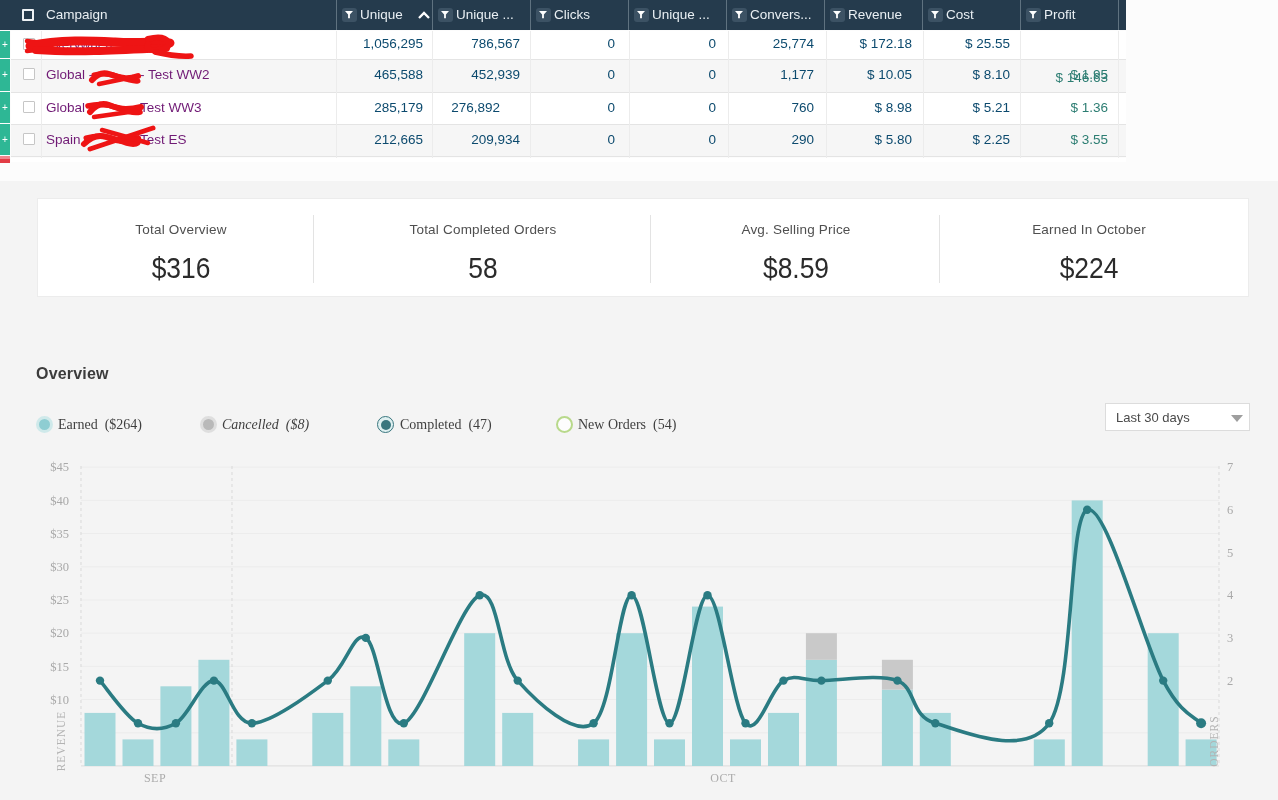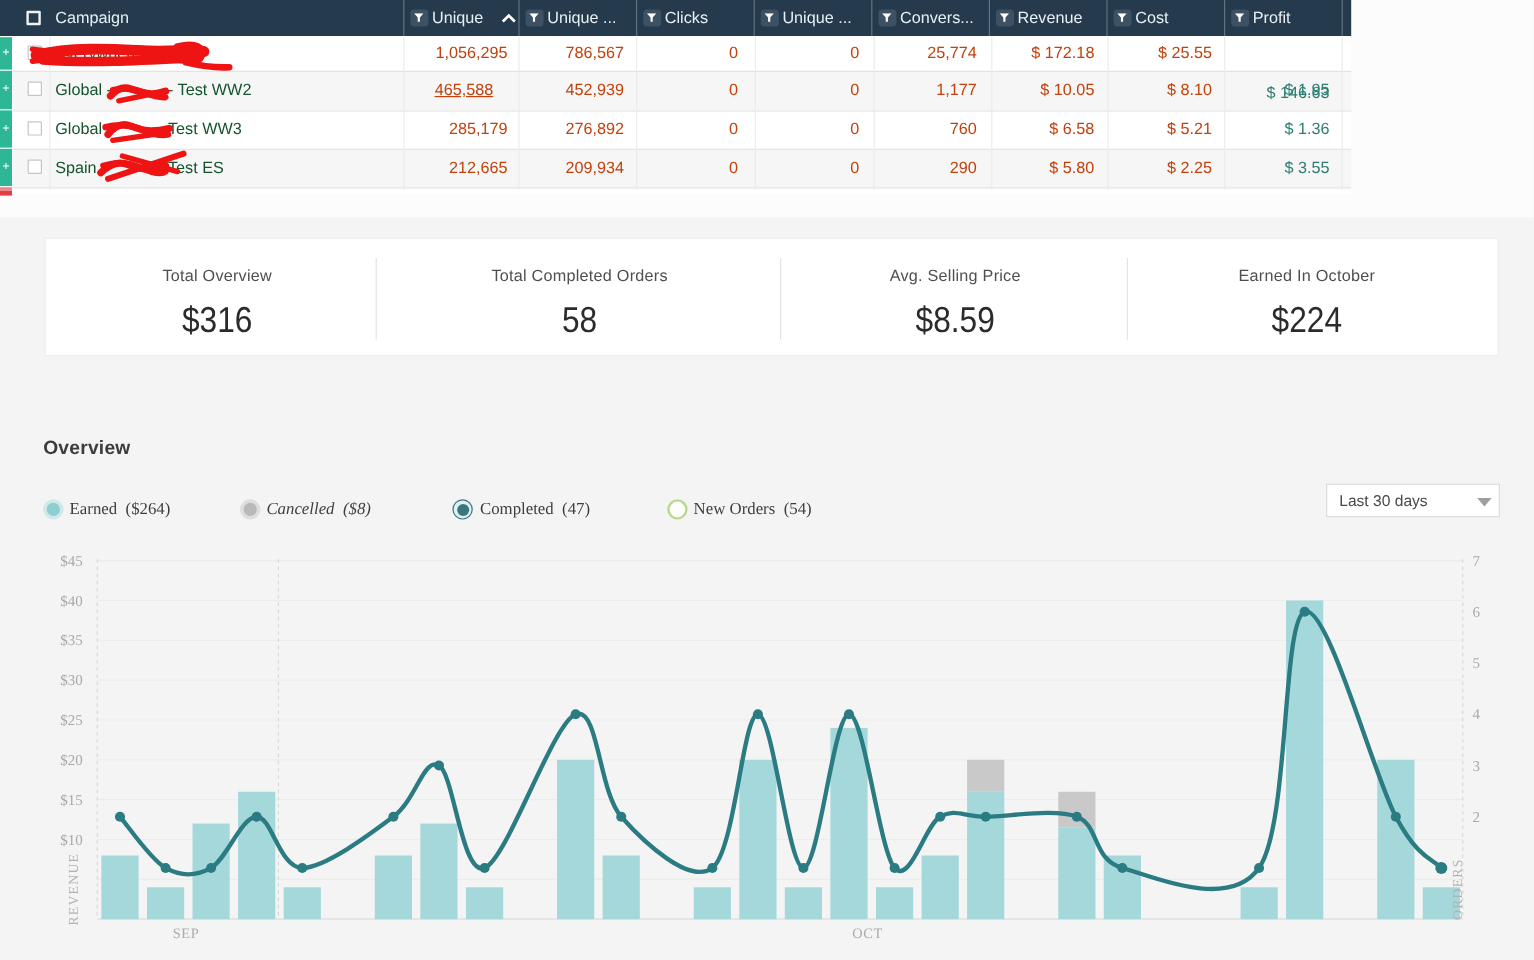--- a/index.html
+++ b/index.html
@@ -13,22 +13,22 @@
   .hcell { position:absolute; top:0; height:30px; color:#e9eff3; font-size:13.5px; line-height:30px; }
   .fbox { position:absolute; top:8px; width:15px; height:14px; background:#3c5264; border-radius:3px; }
   .fbox svg { position:absolute; left:3.4px; top:3.4px; }
   .hchk { position:absolute; left:22px; top:9px; width:12px; height:12px; border:2px solid #eef2f5; border-radius:1px; }
   
   .row { position:absolute; left:11px; width:1115px; }
   .rowsep { position:absolute; left:11px; width:1115px; height:1px; background:#e4e4e4; }
   .vsep { position:absolute; width:1px; background:#ececec; }
   .gstrip { position:absolute; left:0; width:10px; background:#2eb795; color:#fff; font-size:10px; text-align:center; }
   .rchk { position:absolute; left:23px; width:12px; height:12px; border:1px solid #c6c6c6; background:#fff; border-radius:1px; }
-  .cname { position:absolute; left:46px; font-size:13.5px; color:#14532d; }
-  .num { position:absolute; font-size:13.5px; color:#c2410c; text-align:right; }
+  .cname { position:absolute; left:46px; font-size:13.5px; color:#701a75; }
+  .num { position:absolute; font-size:13.5px; color:#0c4a6e; text-align:right; }
   .profit { color:#2c7d72; }
   
   .card { left:37px; top:198px; width:1212px; height:99px; background:#fff; border:1px solid #ececec; }
   .stitle { position:absolute; top:222px; font-size:13.5px; color:#4f4f4f; text-align:center; letter-spacing:.2px; }
   .sval { position:absolute; top:251px; font-size:30px; color:#2b2b2b; text-align:center; transform:scaleX(.88); }
   .sdiv { position:absolute; top:215px; width:1px; height:68px; background:#e3e3e3; }
   
   .ovh { left:36px; top:365px; font-size:16px; font-weight:bold; color:#3c3c3c; letter-spacing:.2px; }
   .radio { position:absolute; top:416px; width:17px; height:17px; border-radius:50%; }
   .rlabel { position:absolute; top:417px; font-family:"Liberation Serif", serif; font-size:14px; color:#3f3f3f; }
@@ -114,37 +114,37 @@
 <div class="num" style="top:36px;left:410px;width:110px;">786,567</div>
 <div class="num" style="top:36px;left:505px;width:110px;">0</div>
 <div class="num" style="top:36px;left:606px;width:110px;">0</div>
 <div class="num" style="top:36px;left:704px;width:110px;">25,774</div>
 <div class="num" style="top:36px;left:802px;width:110px;">$ 172.18</div>
 <div class="num" style="top:36px;left:900px;width:110px;">$ 25.55</div>
 <div class="num profit" style="top:36px;left:998px;width:110px;margin-top:34px;">$ 146.63</div>
 <div class="rowsep" style="top:59px;"></div>
 <div class="gstrip" style="top:59px;height:32px;line-height:32px;">+</div>
 <div class="rchk" style="top:68px;"></div>
-<div class="num" style="top:67px;left:301px;width:110px;text-decoration:underline;">465,588</div>
+<div class="num" style="top:67px;left:313px;width:110px;">465,588</div>
 <div class="num" style="top:67px;left:410px;width:110px;">452,939</div>
 <div class="num" style="top:67px;left:505px;width:110px;">0</div>
 <div class="num" style="top:67px;left:606px;width:110px;">0</div>
 <div class="num" style="top:67px;left:704px;width:110px;">1,177</div>
 <div class="num" style="top:67px;left:802px;width:110px;">$ 10.05</div>
 <div class="num" style="top:67px;left:900px;width:110px;">$ 8.10</div>
 <div class="num profit" style="top:67px;left:998px;width:110px;">$ 1.95</div>
 <div class="rowsep" style="top:92px;"></div>
 <div class="gstrip" style="top:92px;height:31px;line-height:31px;">+</div>
 <div class="rchk" style="top:101px;"></div>
 <div class="num" style="top:100px;left:313px;width:110px;">285,179</div>
-<div class="num" style="top:100px;left:410px;width:110px;">276,892</div>
+<div class="num" style="top:100px;left:390px;width:110px;">276,892</div>
 <div class="num" style="top:100px;left:505px;width:110px;">0</div>
 <div class="num" style="top:100px;left:606px;width:110px;">0</div>
 <div class="num" style="top:100px;left:704px;width:110px;">760</div>
-<div class="num" style="top:100px;left:802px;width:110px;">$ 6.58</div>
+<div class="num" style="top:100px;left:802px;width:110px;">$ 8.98</div>
 <div class="num" style="top:100px;left:900px;width:110px;">$ 5.21</div>
 <div class="num profit" style="top:100px;left:998px;width:110px;">$ 1.36</div>
 <div class="rowsep" style="top:124px;"></div>
 <div class="gstrip" style="top:124px;height:31px;line-height:31px;">+</div>
 <div class="rchk" style="top:133px;"></div>
 <div class="num" style="top:132px;left:313px;width:110px;">212,665</div>
 <div class="num" style="top:132px;left:410px;width:110px;">209,934</div>
 <div class="num" style="top:132px;left:505px;width:110px;">0</div>
 <div class="num" style="top:132px;left:606px;width:110px;">0</div>
 <div class="num" style="top:132px;left:704px;width:110px;">290</div>

